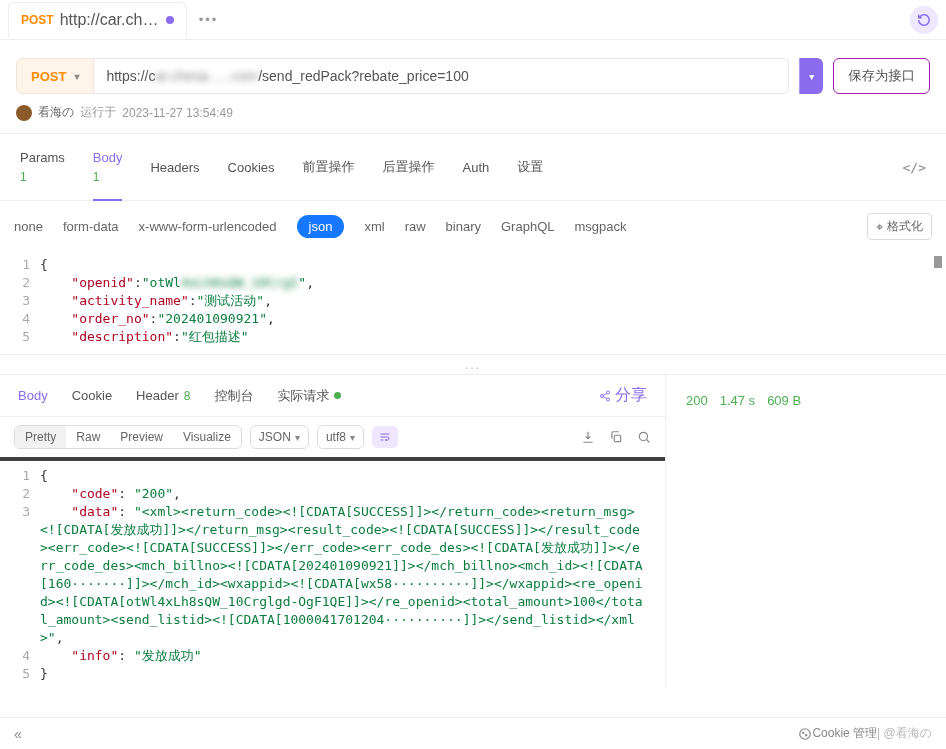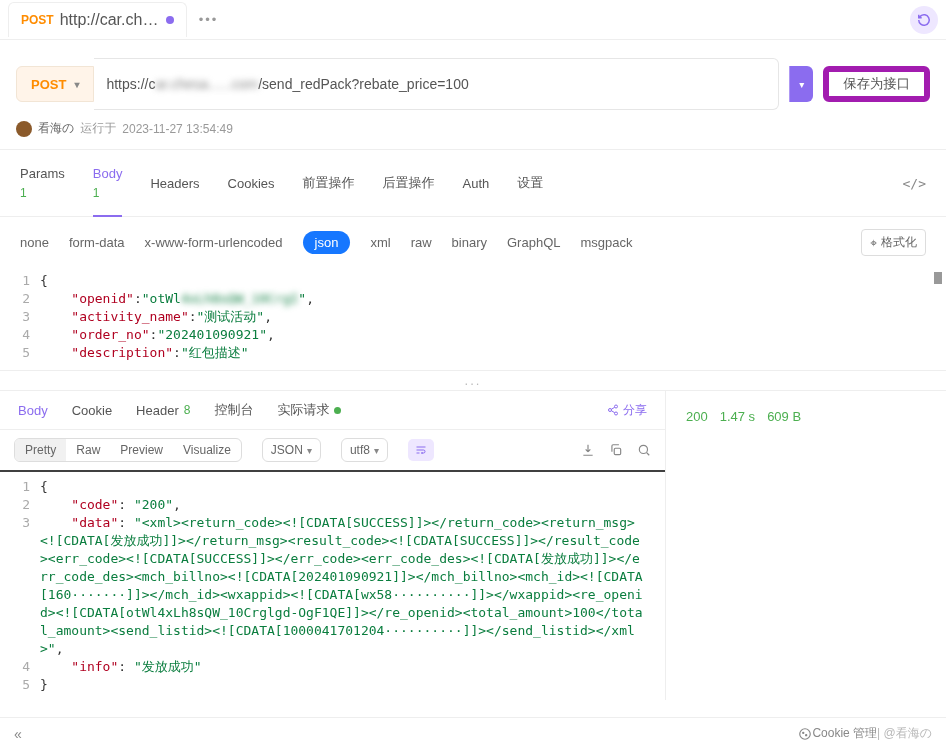--- a/index.html
+++ b/index.html
@@ -9,36 +9,36 @@
 .tab { display: flex; align-items: center; gap: 6px; padding: 8px 12px; background: #fff; border: 1px solid #eee; border-bottom: none; border-radius: 6px 6px 0 0; }
 .tab .method { color: #ff8c00; font-weight: 700; font-size: 12px; }
 .tab .label { color: #555; font-size: 16px; max-width: 100px; overflow: hidden; text-overflow: ellipsis; white-space: nowrap; }
 .dot { width: 8px; height: 8px; background: #8b6cef; border-radius: 50%; }
 .ellipsis { padding: 0 12px; color: #999; letter-spacing: 2px; }
 .tab-bar-right { margin-left: auto; }
 .circle-btn { width: 28px; height: 28px; border-radius: 50%; background: #eee7ff; display: flex; align-items: center; justify-content: center; color: #8b6cef; cursor: pointer; }
 
 .url-row { display: flex; align-items: center; gap: 10px; padding: 18px 16px 10px; }
 .method-select { display: flex; align-items: center; gap: 8px; height: 36px; padding: 0 14px; background: #fff4e9; border: 1px solid #f2e5d5; border-radius: 6px 0 0 6px; color: #ff8c00; font-weight: 600; }
-.url-input { flex: 1; height: 52px; border: 1px solid #e6e6e6; border-left: none; border-radius: 0 6px 6px 0; padding: 0 12px; font-size: 14px; color: #555; margin-left: -10px; }
+.url-input { flex: 1; height: 36px; border: 1px solid #e6e6e6; border-left: none; border-radius: 0 6px 6px 0; padding: 0 12px; font-size: 14px; color: #555; margin-left: -10px; }
 .blur { filter: blur(3px); display: inline-block; color:#888; }
 .send-btn { height: 36px; padding: 0 22px; background: #8b6cef; color: #fff; border: none; border-radius: 6px 0 0 6px; font-size: 14px; letter-spacing: 6px; cursor: pointer; }
 .send-caret { height: 36px; width: 24px; background: #8b6cef; border-left: 1px solid rgba(255,255,255,0.3); border-radius: 0 6px 6px 0; color: #fff; display: flex; align-items: center; justify-content: center; cursor: pointer; }
-.save-btn { height: 36px; padding: 0 14px; background: #fff; border: 6px solid #a21caf; border-radius: 6px; color: #555; cursor: pointer; }
+.save-btn { height: 36px; padding: 0 14px; background: #fff; border: 1px solid #a21caf; border-radius: 6px; color: #555; cursor: pointer; }
 
 .meta-row { display: flex; align-items: center; gap: 6px; padding: 0 16px 12px; color: #999; font-size: 12px; }
 .avatar { width: 16px; height: 16px; border-radius: 50%; background: #8b5a2b; }
 
 .main-tabs { display: flex; align-items: center; gap: 28px; padding: 10px 20px; border-top: 1px solid #eee; border-bottom: 1px solid #eee; }
 .main-tab { color: #555; padding: 6px 0; cursor: pointer; display: flex; align-items: flex-start; gap: 5px; flex-direction: column; }
 .main-tab.active { color: #8b6cef; border-bottom: 2px solid #8b6cef; margin-bottom: -11px; padding-bottom: 15px; }
 .badge-count { color: #4caf50; font-size: 12px; }
 .code-icon { margin-left: auto; color: #888; font-family: monospace; cursor: pointer; }
 
-.body-type-row { display: flex; align-items: center; gap: 20px; padding: 12px 20px; font-size: 13px; }
+.body-type-row { display: flex; align-items: center; gap: 20px; padding: 12px 14px; font-size: 13px; }
 .body-type { color: #666; cursor: pointer; }
 .body-type.active { background: #1677ff; color: #fff; padding: 4px 12px; border-radius: 14px; }
 .format-btn { margin-left: auto; display: flex; align-items: center; gap: 4px; color: #666; border: 1px solid #ddd; padding: 4px 8px; border-radius: 4px; cursor: pointer; font-size: 12px; }
 
 .code-editor { font-family: "SF Mono", Menlo, Consolas, monospace; font-size: 13px; line-height: 18px; position: relative; }
 .code-row { display: flex; }
 .gutter { width: 40px; text-align: right; padding-right: 10px; color: #aaa; user-select: none; flex-shrink: 0; }
 .code-line { flex: 1; white-space: pre-wrap; word-break: break-all; padding-right: 20px; }
 .tok-str { color: #0a7d3e; }
 .tok-key { color: #b00020; }
@@ -47,23 +47,23 @@
 .divider-dots { text-align: center; color: #bbb; letter-spacing: 2px; padding: 2px 0; border-top: 1px solid #eee; }
 
 .response-layout { display: flex; border-top: 1px solid #eee; }
 .response-main { flex: 1; border-right: 1px solid #eee; }
 .response-side { width: 280px; padding: 18px 20px; }
 
 .resp-tabs { display: flex; align-items: center; gap: 24px; padding: 10px 18px; }
 .resp-tab { color: #555; cursor: pointer; display: flex; align-items: center; gap: 5px; }
 .resp-tab.active { color: #8b6cef; }
 .resp-dot { width: 7px; height: 7px; background: #4caf50; border-radius: 50%; }
-.share { margin-left: auto; color: #8b6cef; display: flex; align-items: center; gap: 4px; cursor: pointer; font-size: 12px; }
-
-.view-row { display: flex; align-items: center; gap: 20px; padding: 8px 14px; border-top: 1px solid #eee; border-bottom: 2px solid #404040; font-size: 12px; color: #666; }
+.share { margin-left: auto; color: #8b6cef; display: flex; align-items: center; gap: 4px; cursor: pointer; font-size: 16px; }
+
+.view-row { display: flex; align-items: center; gap: 8px; padding: 8px 14px; border-top: 1px solid #eee; border-bottom: 4px solid #404040; font-size: 12px; color: #666; }
 .view-seg { display: flex; border: 1px solid #ddd; border-radius: 6px; overflow: hidden; }
 .view-opt { padding: 4px 10px; cursor: pointer; }
 .view-opt.active { background: #f1f1f1; }
 .view-sel { display: flex; align-items: center; gap: 4px; padding: 4px 8px; border: 1px solid #ddd; border-radius: 6px; cursor: pointer; }
 .view-icons { margin-left: auto; display: flex; gap: 14px; color: #888; }
 .view-icons span { cursor: pointer; }
 .pill-icon { width: 26px; height: 22px; background: #eee7ff; border-radius: 5px; display: flex; align-items: center; justify-content: center; color: #8b6cef; }
 
 .stat-green { color: #4caf50; }
 .stat-row { display: flex; gap: 12px; font-size: 13px; }

